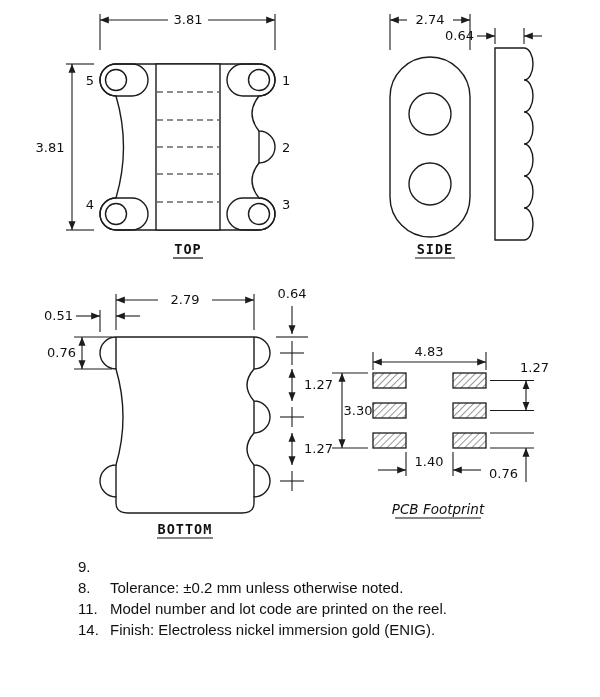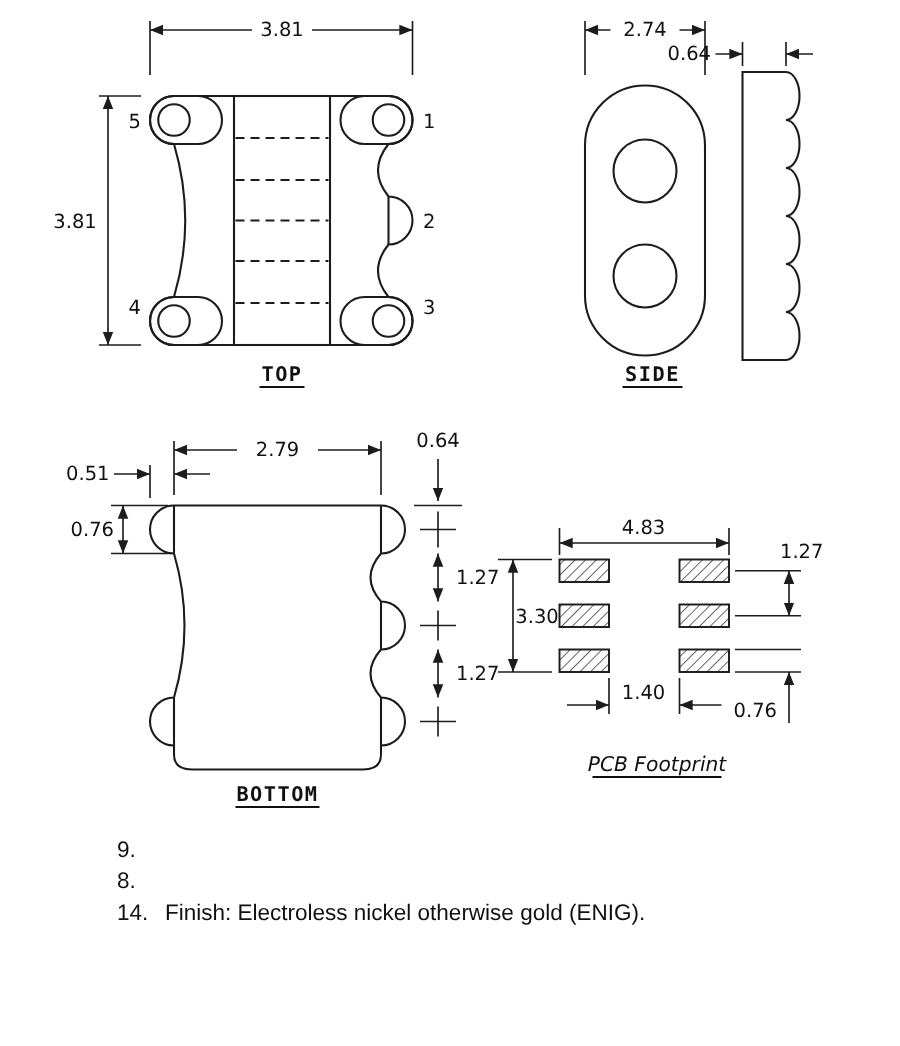--- a/index.html
+++ b/index.html
@@ -221,18 +221,23 @@
   <text class="fplabel" x="120" y="196" text-anchor="middle">PCB Footprint</text>
   <line class="ul" x1="77" y1="200" x2="163" y2="200"></line>
 </svg>
 
 <div class="notes">
   <div class="note-row">
     <span class="note-num">9.</span>
   </div>
   <div class="note-row">
     <span class="note-num">8.</span>
+    <span class="note-text">Tolerance: ±0.2 mm unless otherwise noted.</span>
+  </div>
+  <div class="note-row">
+    <span class="note-num">11.</span>
+    <span class="note-text">Model number and lot code are printed on the reel.</span>
   </div>
   <div class="note-row">
     <span class="note-num">14.</span>
-    <span class="note-text">Finish: Electroless nickel otherwise gold (ENIG).</span>
+    <span class="note-text">Finish: Electroless nickel immersion gold (ENIG).</span>
   </div>
 </div>
 
 </body></html>

